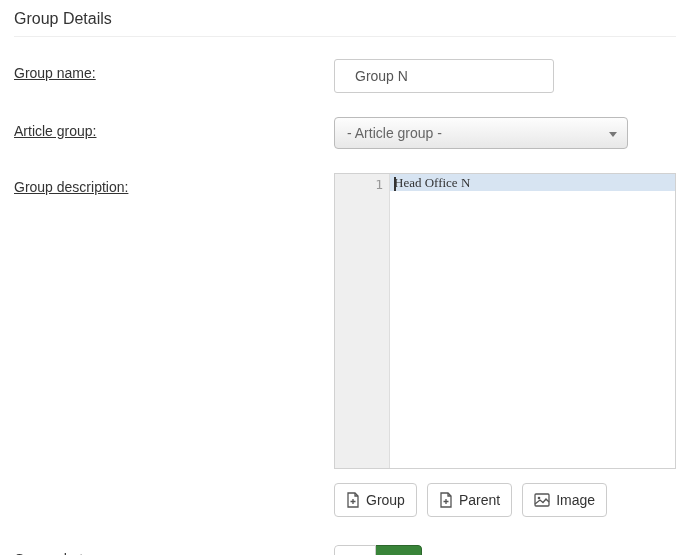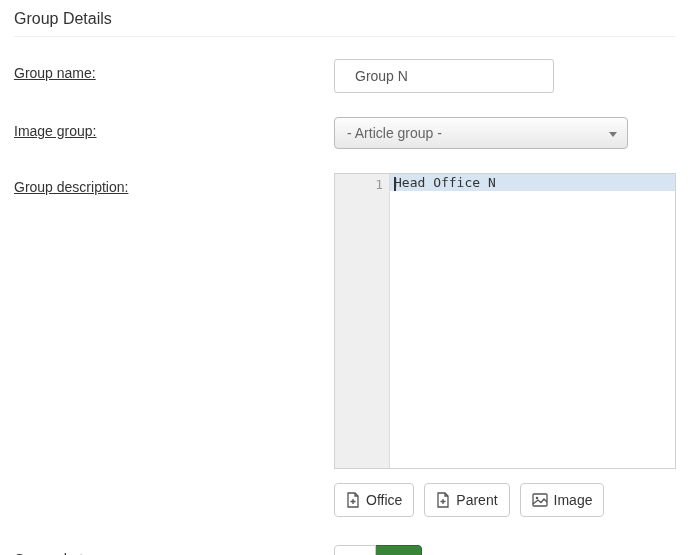--- a/index.html
+++ b/index.html
@@ -86,20 +86,21 @@
   }
   .code-line {
     display: block;
     width: 100%;
     line-height: 17px;
     padding: 0 4px;
     color: #333;
   }
   .line-selected {
     background: #d7e4f2;
+    font-family: Liberation Serif, serif;
   }
   .cursor-bar {
     display: inline-block;
     width: 0;
     border-left: 2px solid #333;
     height: 14px;
     vertical-align: middle;
     margin-right: -2px;
   }
   .editor-buttons {
@@ -152,21 +153,21 @@
 <h1 class="page-title">Group Details</h1>
 
 <div class="form-row">
   <div class="form-label">Group name:</div>
   <div class="form-control-wrap">
     <input type="text" class="text-input" value="Group N" style="">
   </div>
 </div>
 
 <div class="form-row">
-  <div class="form-label">Image group:</div>
+  <div class="form-label">Article group:</div>
   <div class="form-control-wrap">
     <div class="select-wrap">
       <span>- Article group -</span>
       <span class="select-chevron">
         <svg width="8" height="6" viewBox="0 0 8 6">
             <path d="M0 0 L8 0 L4 5 Z" fill="#777"></path>
           </svg>
       </span>
     </div>
   </div>
@@ -185,21 +186,21 @@
     </div>
     <div class="editor-buttons">
       <button class="btn">
         <span>
           <svg width="14" height="16" viewBox="0 0 14 16" fill="none" stroke="#555" stroke-width="1.3">
               <path d="M2 1 H9 L12 4 V15 H2 Z"></path>
               <path d="M9 1 V4 H12"></path>
               <path d="M7 7 V12 M4.5 9.5 H9.5"></path>
             </svg>
         </span>
-        <span>Office</span>
+        <span>Group</span>
       </button>
       <button class="btn">
         <span>
           <svg width="14" height="16" viewBox="0 0 14 16" fill="none" stroke="#555" stroke-width="1.3">
               <path d="M2 1 H9 L12 4 V15 H2 Z"></path>
               <path d="M9 1 V4 H12"></path>
               <path d="M7 7 V12 M4.5 9.5 H9.5"></path>
             </svg>
         </span>
         <span>Parent</span>

